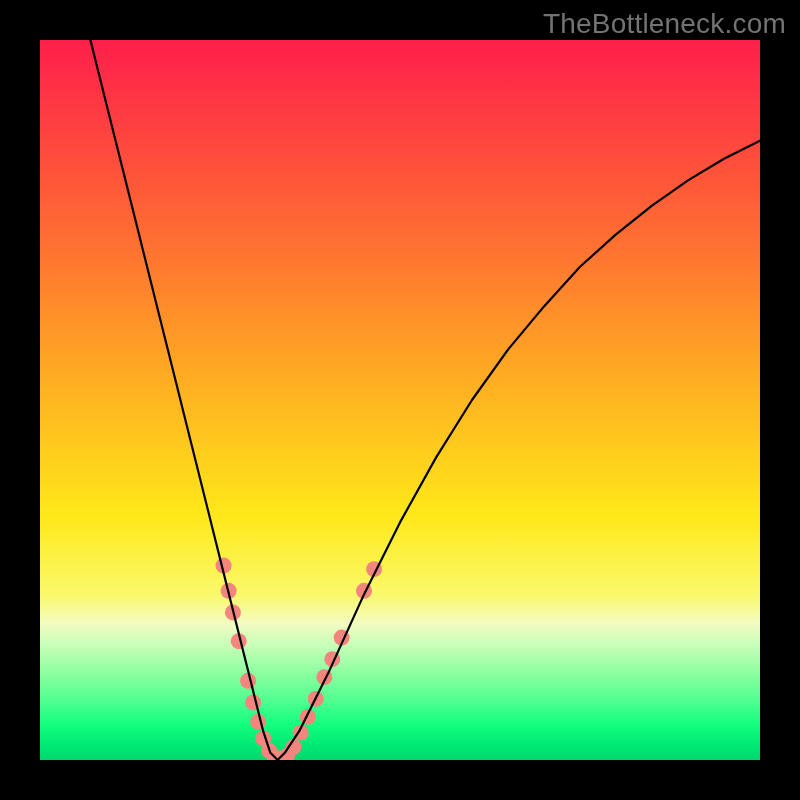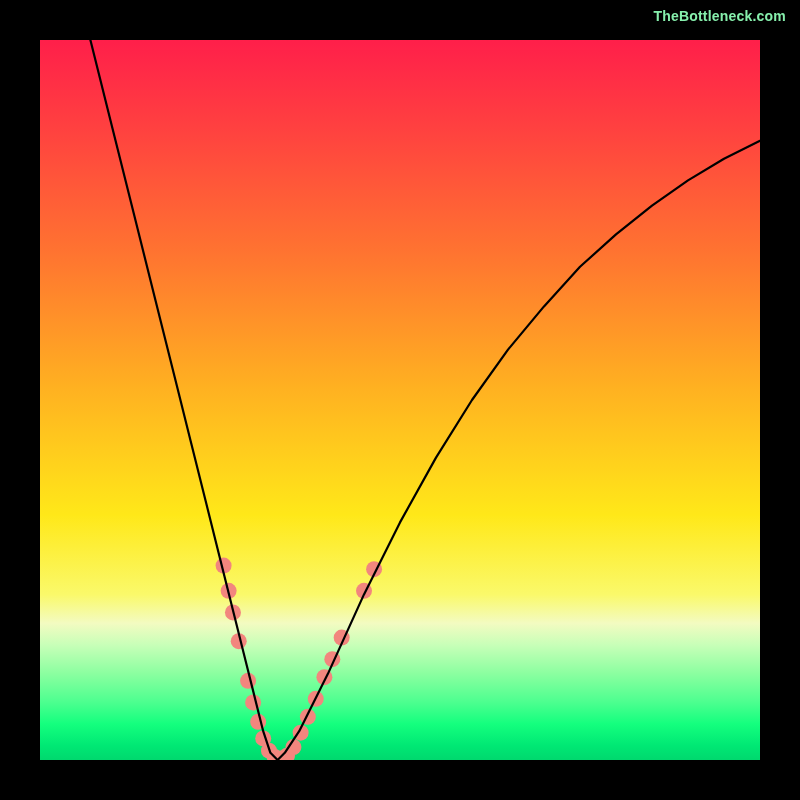--- a/index.html
+++ b/index.html
@@ -39,23 +39,23 @@
       #14ff7e 95%,
       #00e874 98%,
       #00d86e 100%
     );
     overflow: hidden;
   }
   .watermark {
     position: absolute;
     top: 8px;
     right: 14px;
-    font-size: 14px;
-    font-weight: 700;
-    color: #86efac;
+    font-size: 28px;
+    font-weight: 400;
+    color: #737373;
     letter-spacing: 0.2px;
     user-select: none;
   }
   svg.curve {
     position: absolute;
     left: 0;
     top: 0;
     width: 720px;
     height: 720px;
     overflow: visible;

